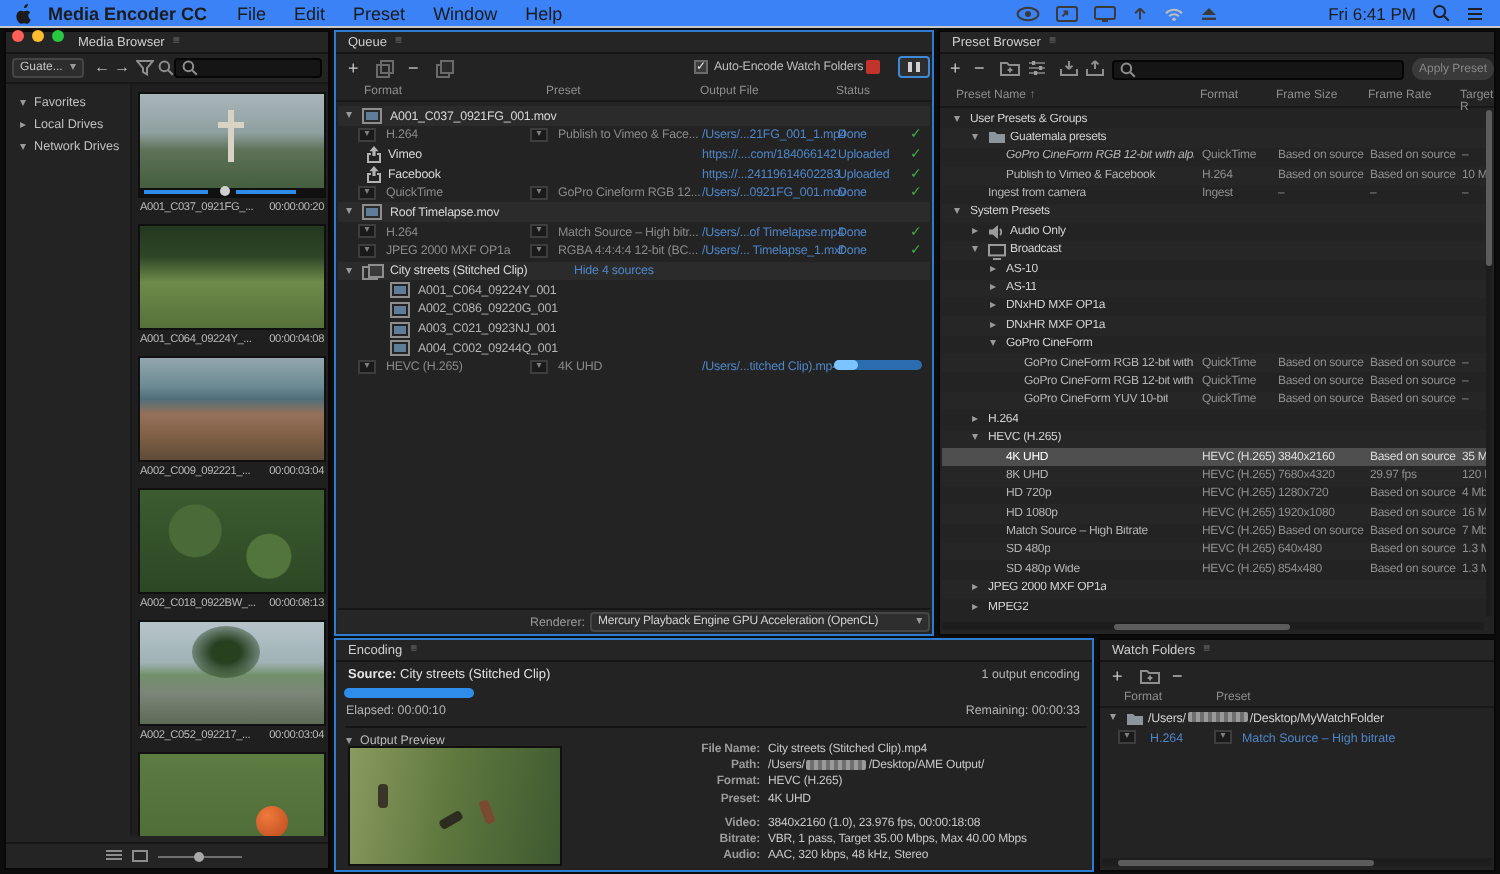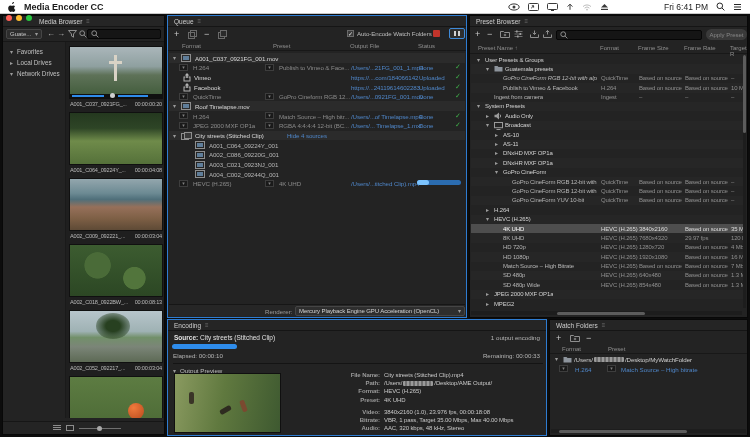--- a/index.html
+++ b/index.html
@@ -1,21 +1,21 @@
 <!DOCTYPE html>
 <html><head>
 <meta charset="utf-8">
 <style>
   * { margin:0; padding:0; box-sizing:border-box; }
   html,body { background:#000; }
   body { width:750px; height:437px; font-family:"Liberation Sans", sans-serif; position:relative; overflow:hidden; }
   #screen { position:absolute; inset:0; width:750px; height:437px; }
 
   
-  .menubar { position:absolute; top:0; left:0; width:750px; height:14px; background:#ffffff;
+  .menubar { position:absolute; top:0; left:0; width:750px; height:14px; background:#3b82f6;
     border-bottom:1px solid #c9c9c9; display:flex; align-items:center; font-size:9px; color:#1b1b1b; padding:0 8px; }
   .menubar .m-apple { margin-right:4px; display:inline-flex; }
   .menubar .m-app { font-weight:bold; padding:0 8px 0 4px; }
   .menubar .m-item { padding:0 7px; }
   .mb-right { margin-left:auto; display:flex; align-items:center; gap:8px; }
   .mb-right .s-ico { display:inline-flex; opacity:.95; }
   .mb-clock { font-size:8.5px; color:#1b1b1b;padding-left:47px; }
 
   
   .window { position:absolute; top:14px; left:0; width:750px; height:423px; background:#0c0c0c; }
@@ -161,20 +161,27 @@
 
 <div id="screen">
 
   <div class="menubar">
     <span class="m-apple">
         <svg width="8" height="10" viewBox="0 0 8 10">
           <path d="M5.6 1.2c-.4.5-1 .9-1.6.8 0-.7.5-1.4 1-1.7.3-.2.7-.3 1-.3 0 .4-.1.9-.4 1.2zM6.8 9c-.4.5-.9.9-1.4.9-.5 0-.8-.3-1.4-.3-.6 0-.9.3-1.4.3C2 9.9 1.4 9.4 1 8.8.2 7.6-.2 5.7.7 4.4c.4-.6 1-1 1.7-1 .6 0 1 .3 1.5.3.4 0 .9-.3 1.6-.3.6 0 1.2.3 1.6.9-1.4.8-1.2 2.8.2 3.4-.2.5-.3.8-.5 1.3z" fill="#1b1b1b"></path>
         </svg>
       </span>
     <span class="m-app">Media Encoder CC</span>
+    <span id="mb-menus" style="display:flex;">
+        <span class="m-item">File</span>
+        <span class="m-item">Edit</span>
+        <span class="m-item">Preset</span>
+        <span class="m-item">Window</span>
+        <span class="m-item">Help</span>
+      </span>
     <span class="mb-right">
       <span id="mb-status" style="display:flex;gap:8px;align-items:center;">
           <span style="display: inline-flex;">
             <svg width="12" height="8">
               <ellipse cx="6" cy="4" rx="5.2" ry="3.1" fill="none" stroke="#3a3a3a"></ellipse>
               <circle cx="6" cy="4" r="1.5" fill="#3a3a3a"></circle>
             </svg>
           </span>
           <span style="display: inline-flex;">
             <svg width="11" height="8">

